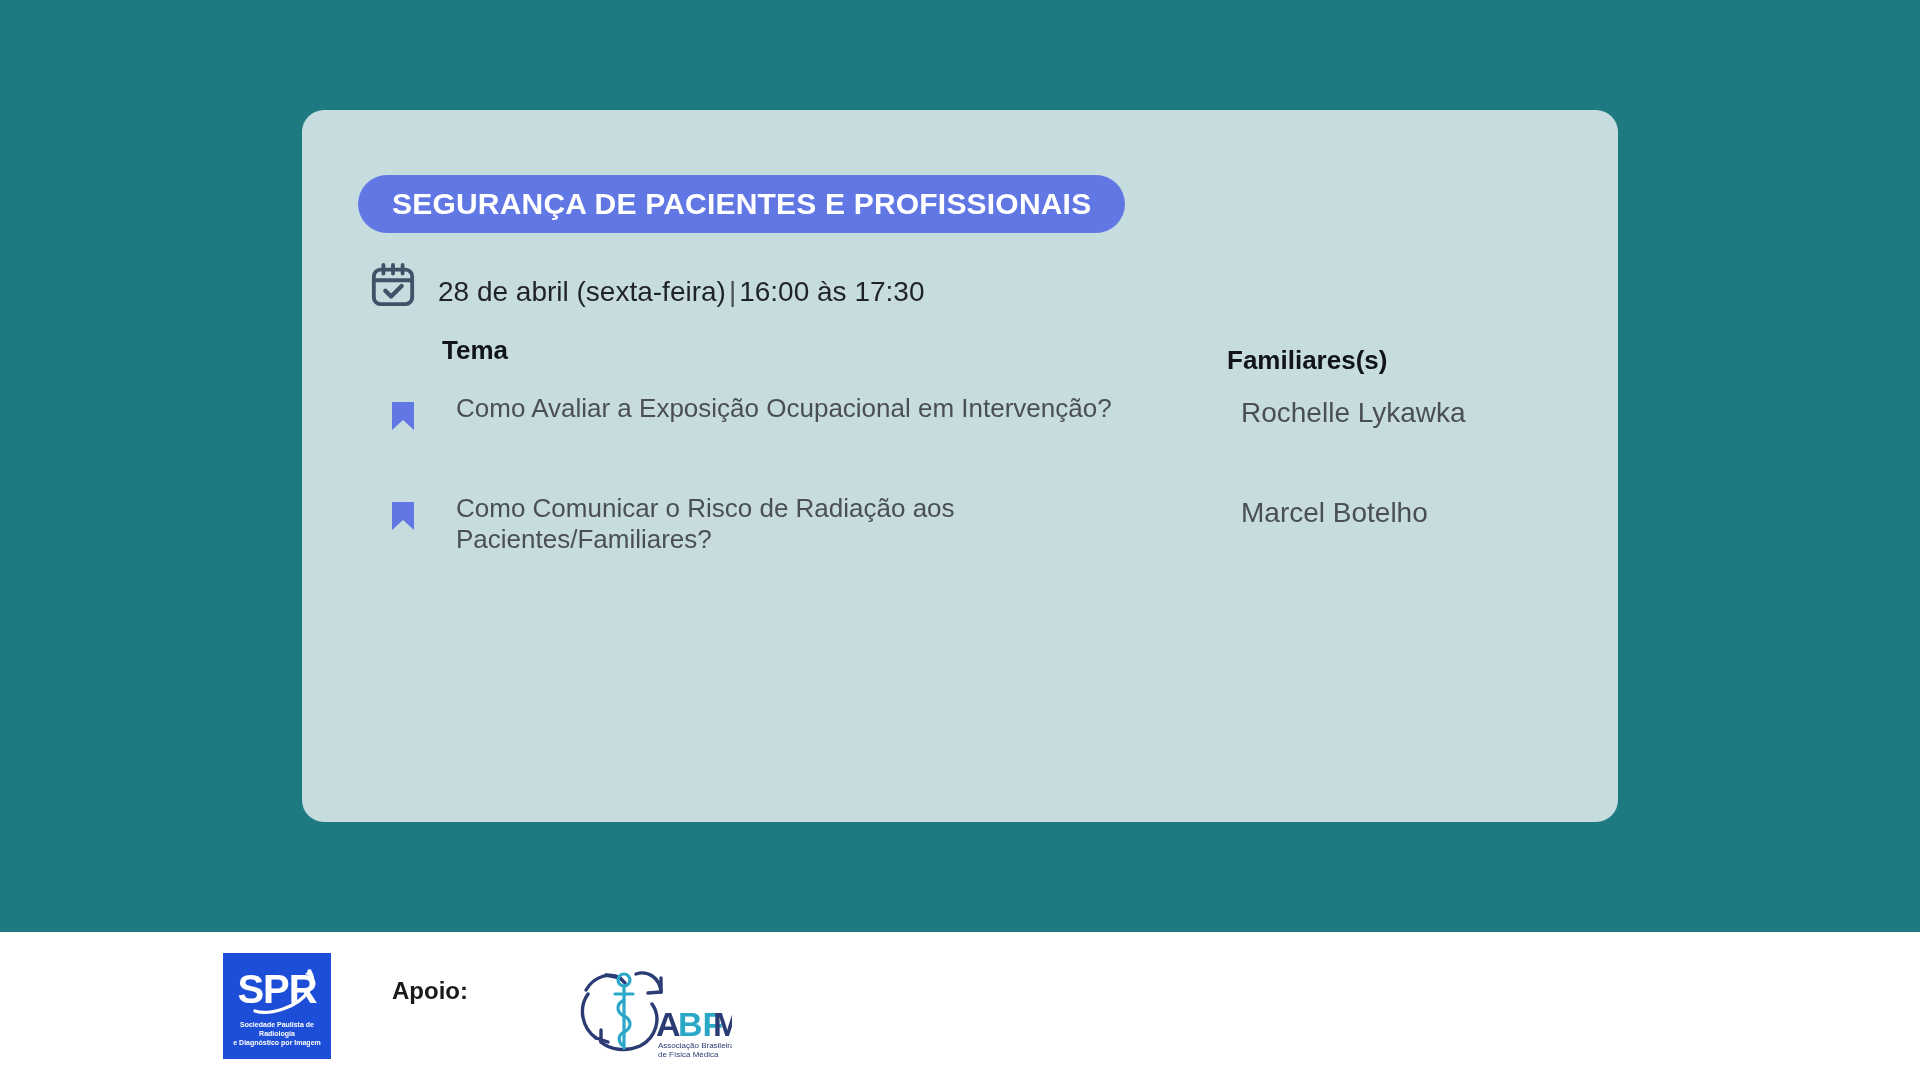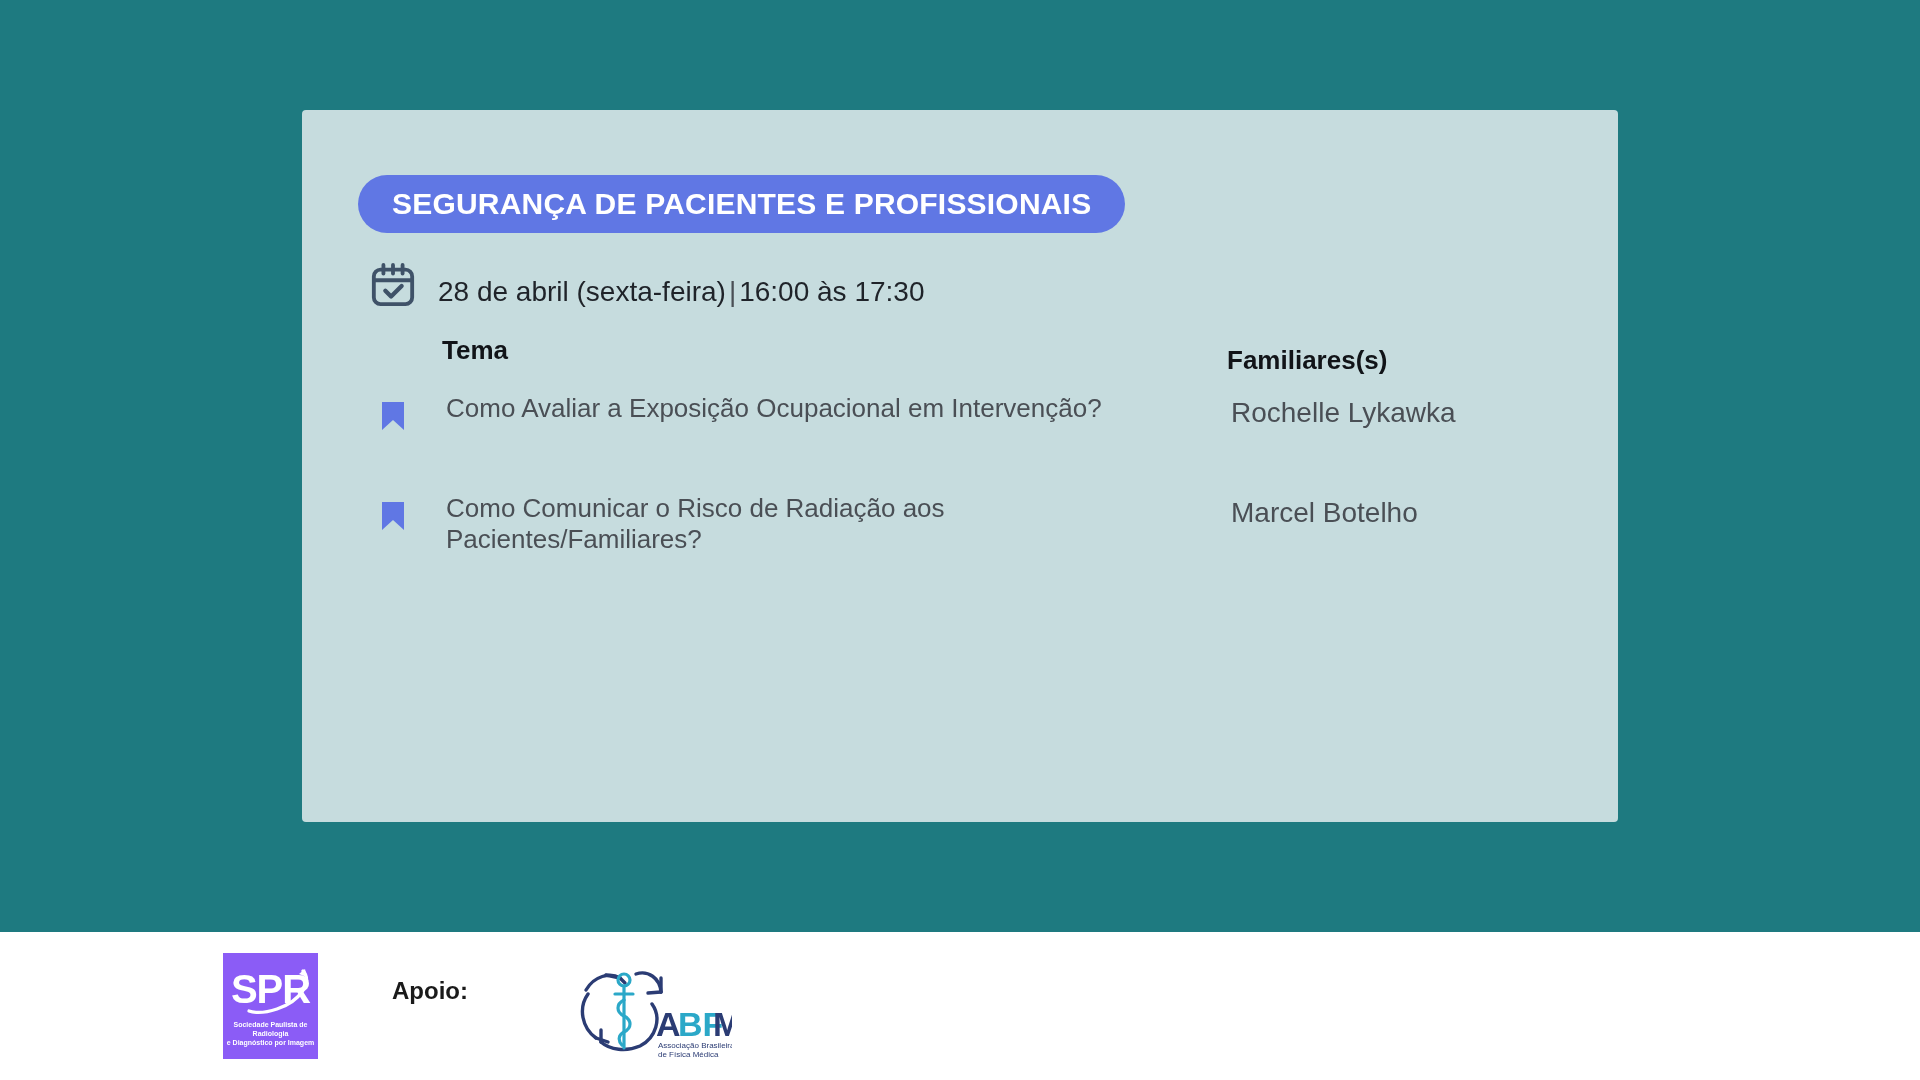--- a/index.html
+++ b/index.html
@@ -16,21 +16,21 @@
     width:1920px; height:932px;
     background:#1E7A80;
   }
 
   
   .card {
     position:absolute;
     left:302px; top:110px;
     width:1316px; height:712px;
     background:#C6DCDE;
-    border-radius:4px;
+    border-radius:22px;
   }
 
   
   .title-pill {
     position:absolute;
     left:56px; top:65px;
     height:58px;
     padding:0 34px;
     background:#6077E4;
     border-radius:29px;
@@ -67,21 +67,21 @@
   }
   .hdr-pal {
     position:absolute;
     left:925px; top:235px;
     font-size:26px; font-weight:bold; color:#111418;
   }
 
   
   .rows {
     position:absolute;
-    left:4px; top:283px;
+    left:14px; top:283px;
     width:100%;
   }
   .row {
     position:relative;
     min-height:100px;
   }
   .bookmark-wrap {
     position:absolute;
     left:76px; top:9px;
     width:22px; height:28px;
@@ -108,22 +108,22 @@
   .footer {
     position:absolute;
     left:0; top:932px;
     width:1920px; height:148px;
     background:#FFFFFF;
     display:flex; align-items:center;
   }
   .spr-logo {
     position:absolute;
     left:223px; top:21px;
-    width:95px; height:106px;
-    background:#8b5cf6;
+    width:108px; height:106px;
+    background:#1d4ed8;
     display:flex; flex-direction:column;
     align-items:center; justify-content:center;
     overflow:hidden;
   }
   .spr-mark { position:relative; width:100px; height:54px; }
   .spr-word {
     position:absolute; left:0; top:2px;
     width:100px; text-align:center;
     color:#FFFFFF;
     font-size:40px; font-weight:bold;

